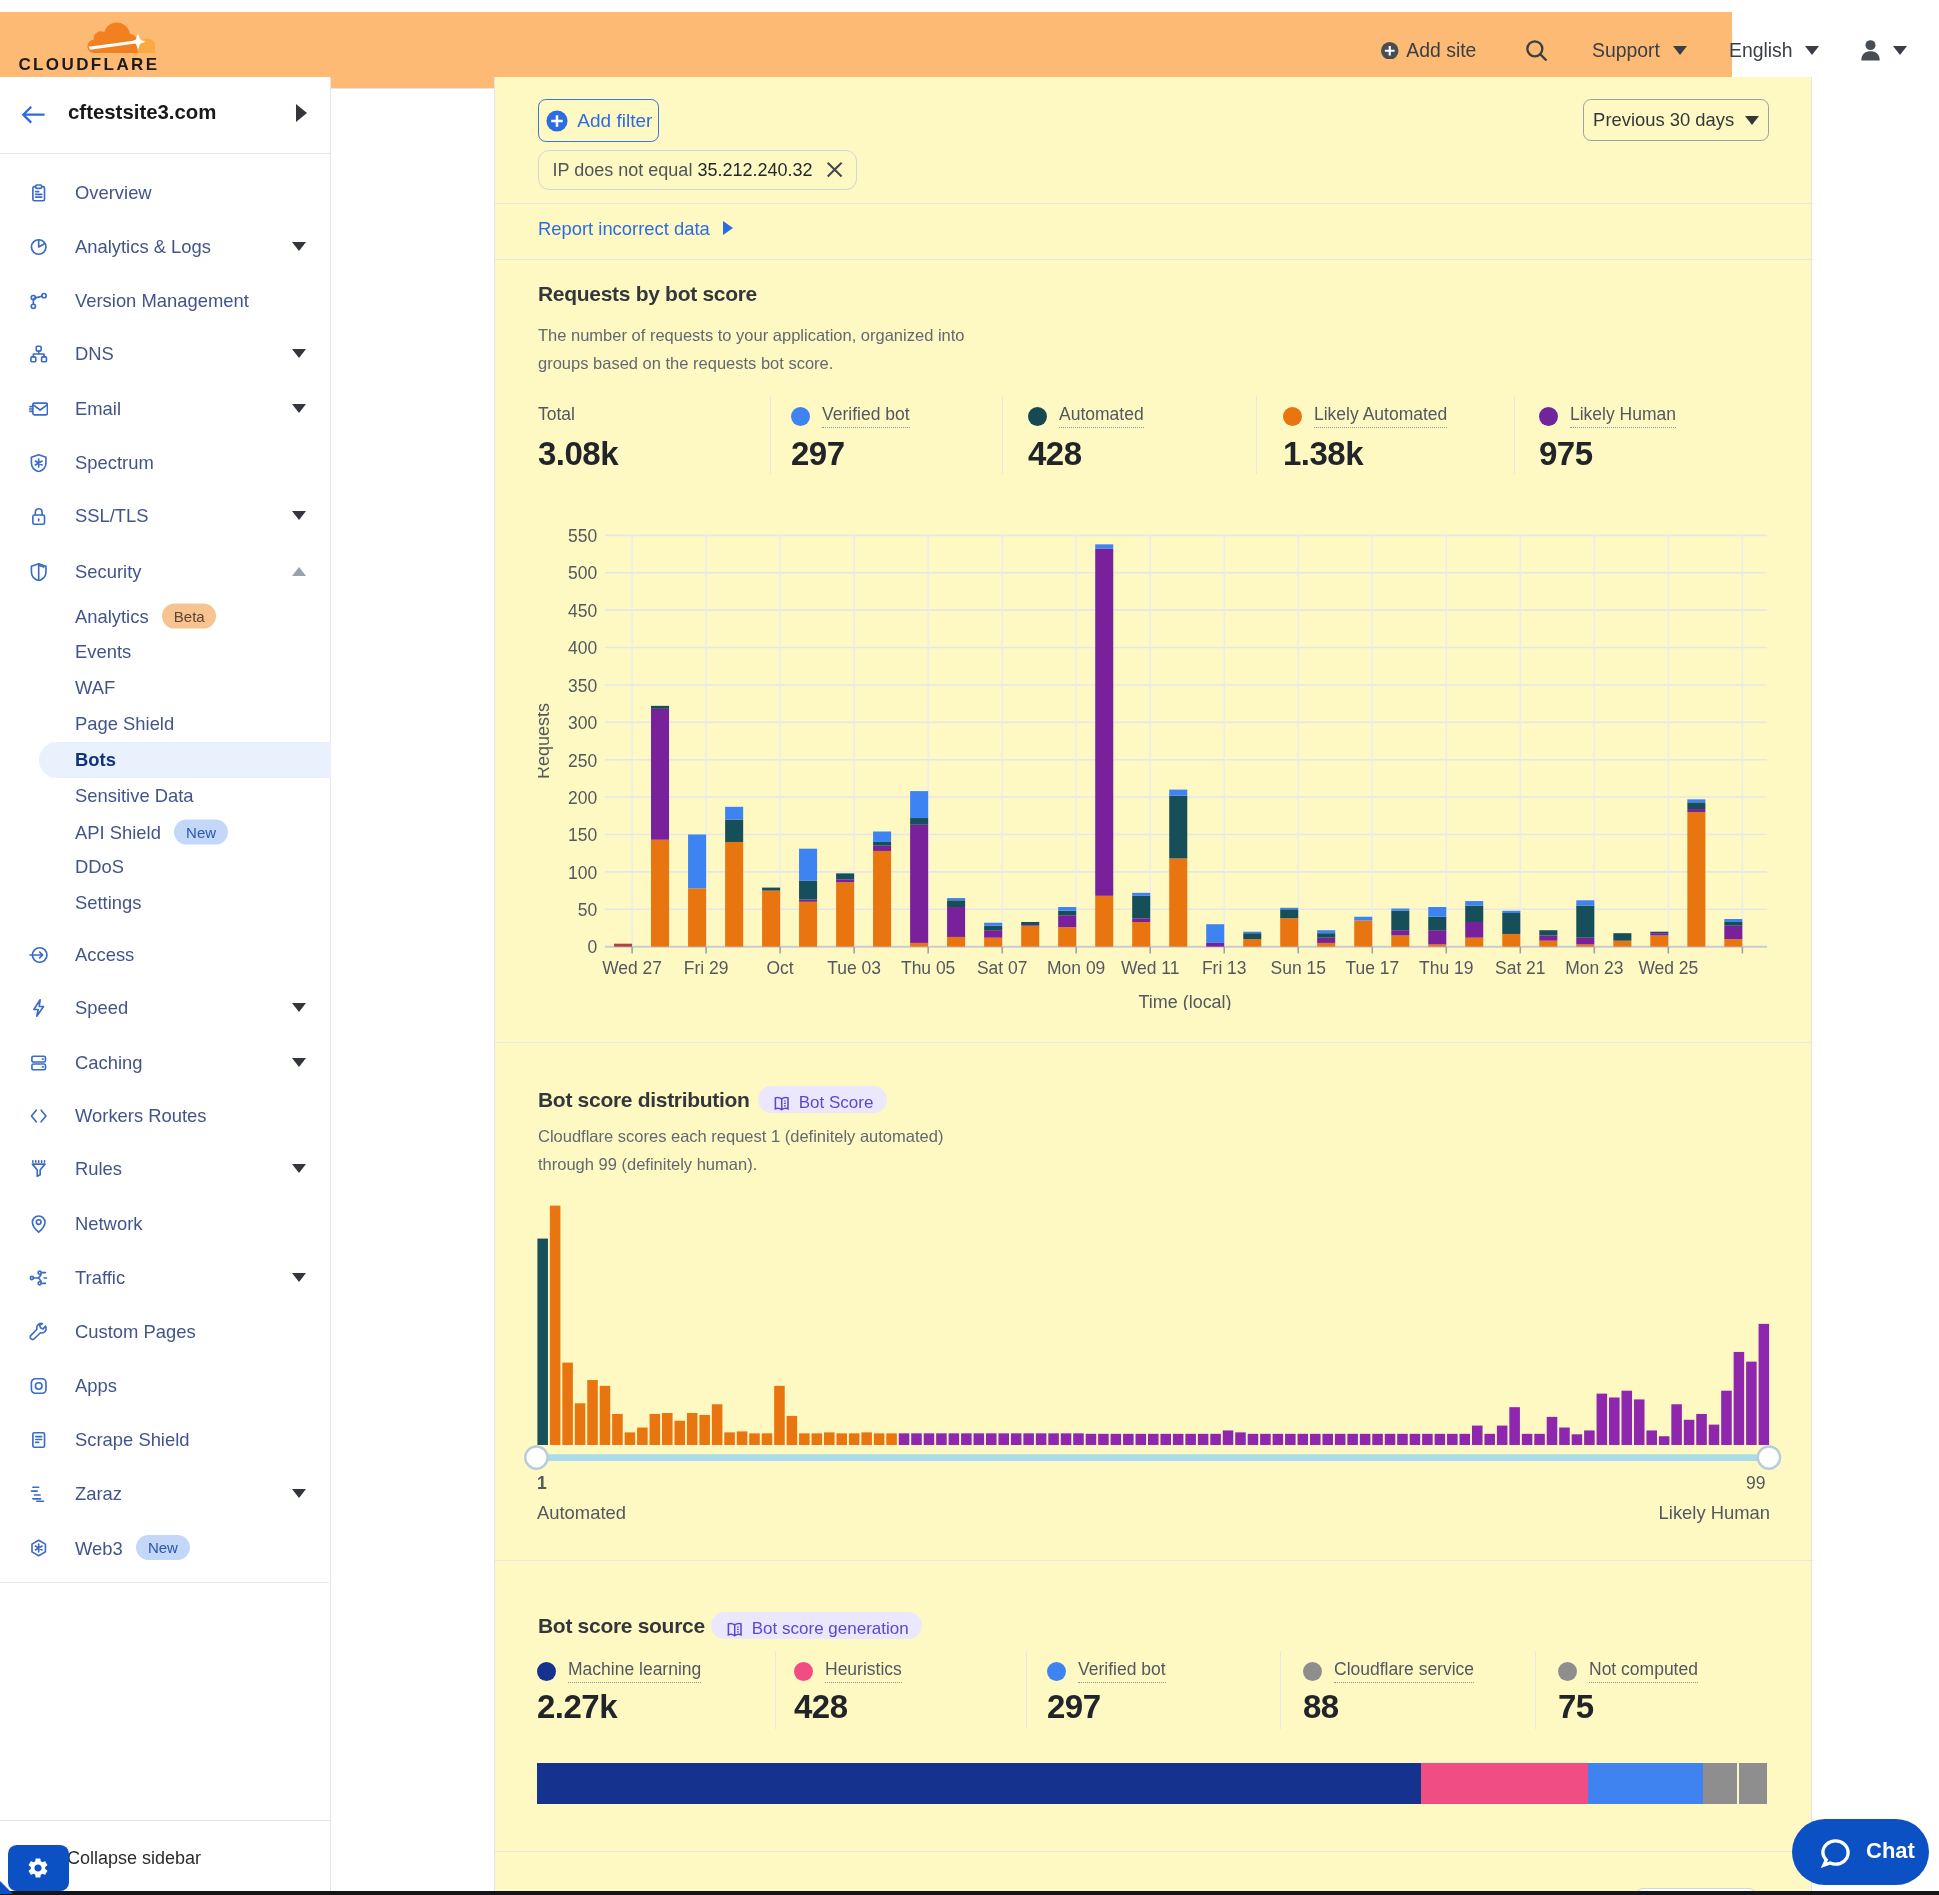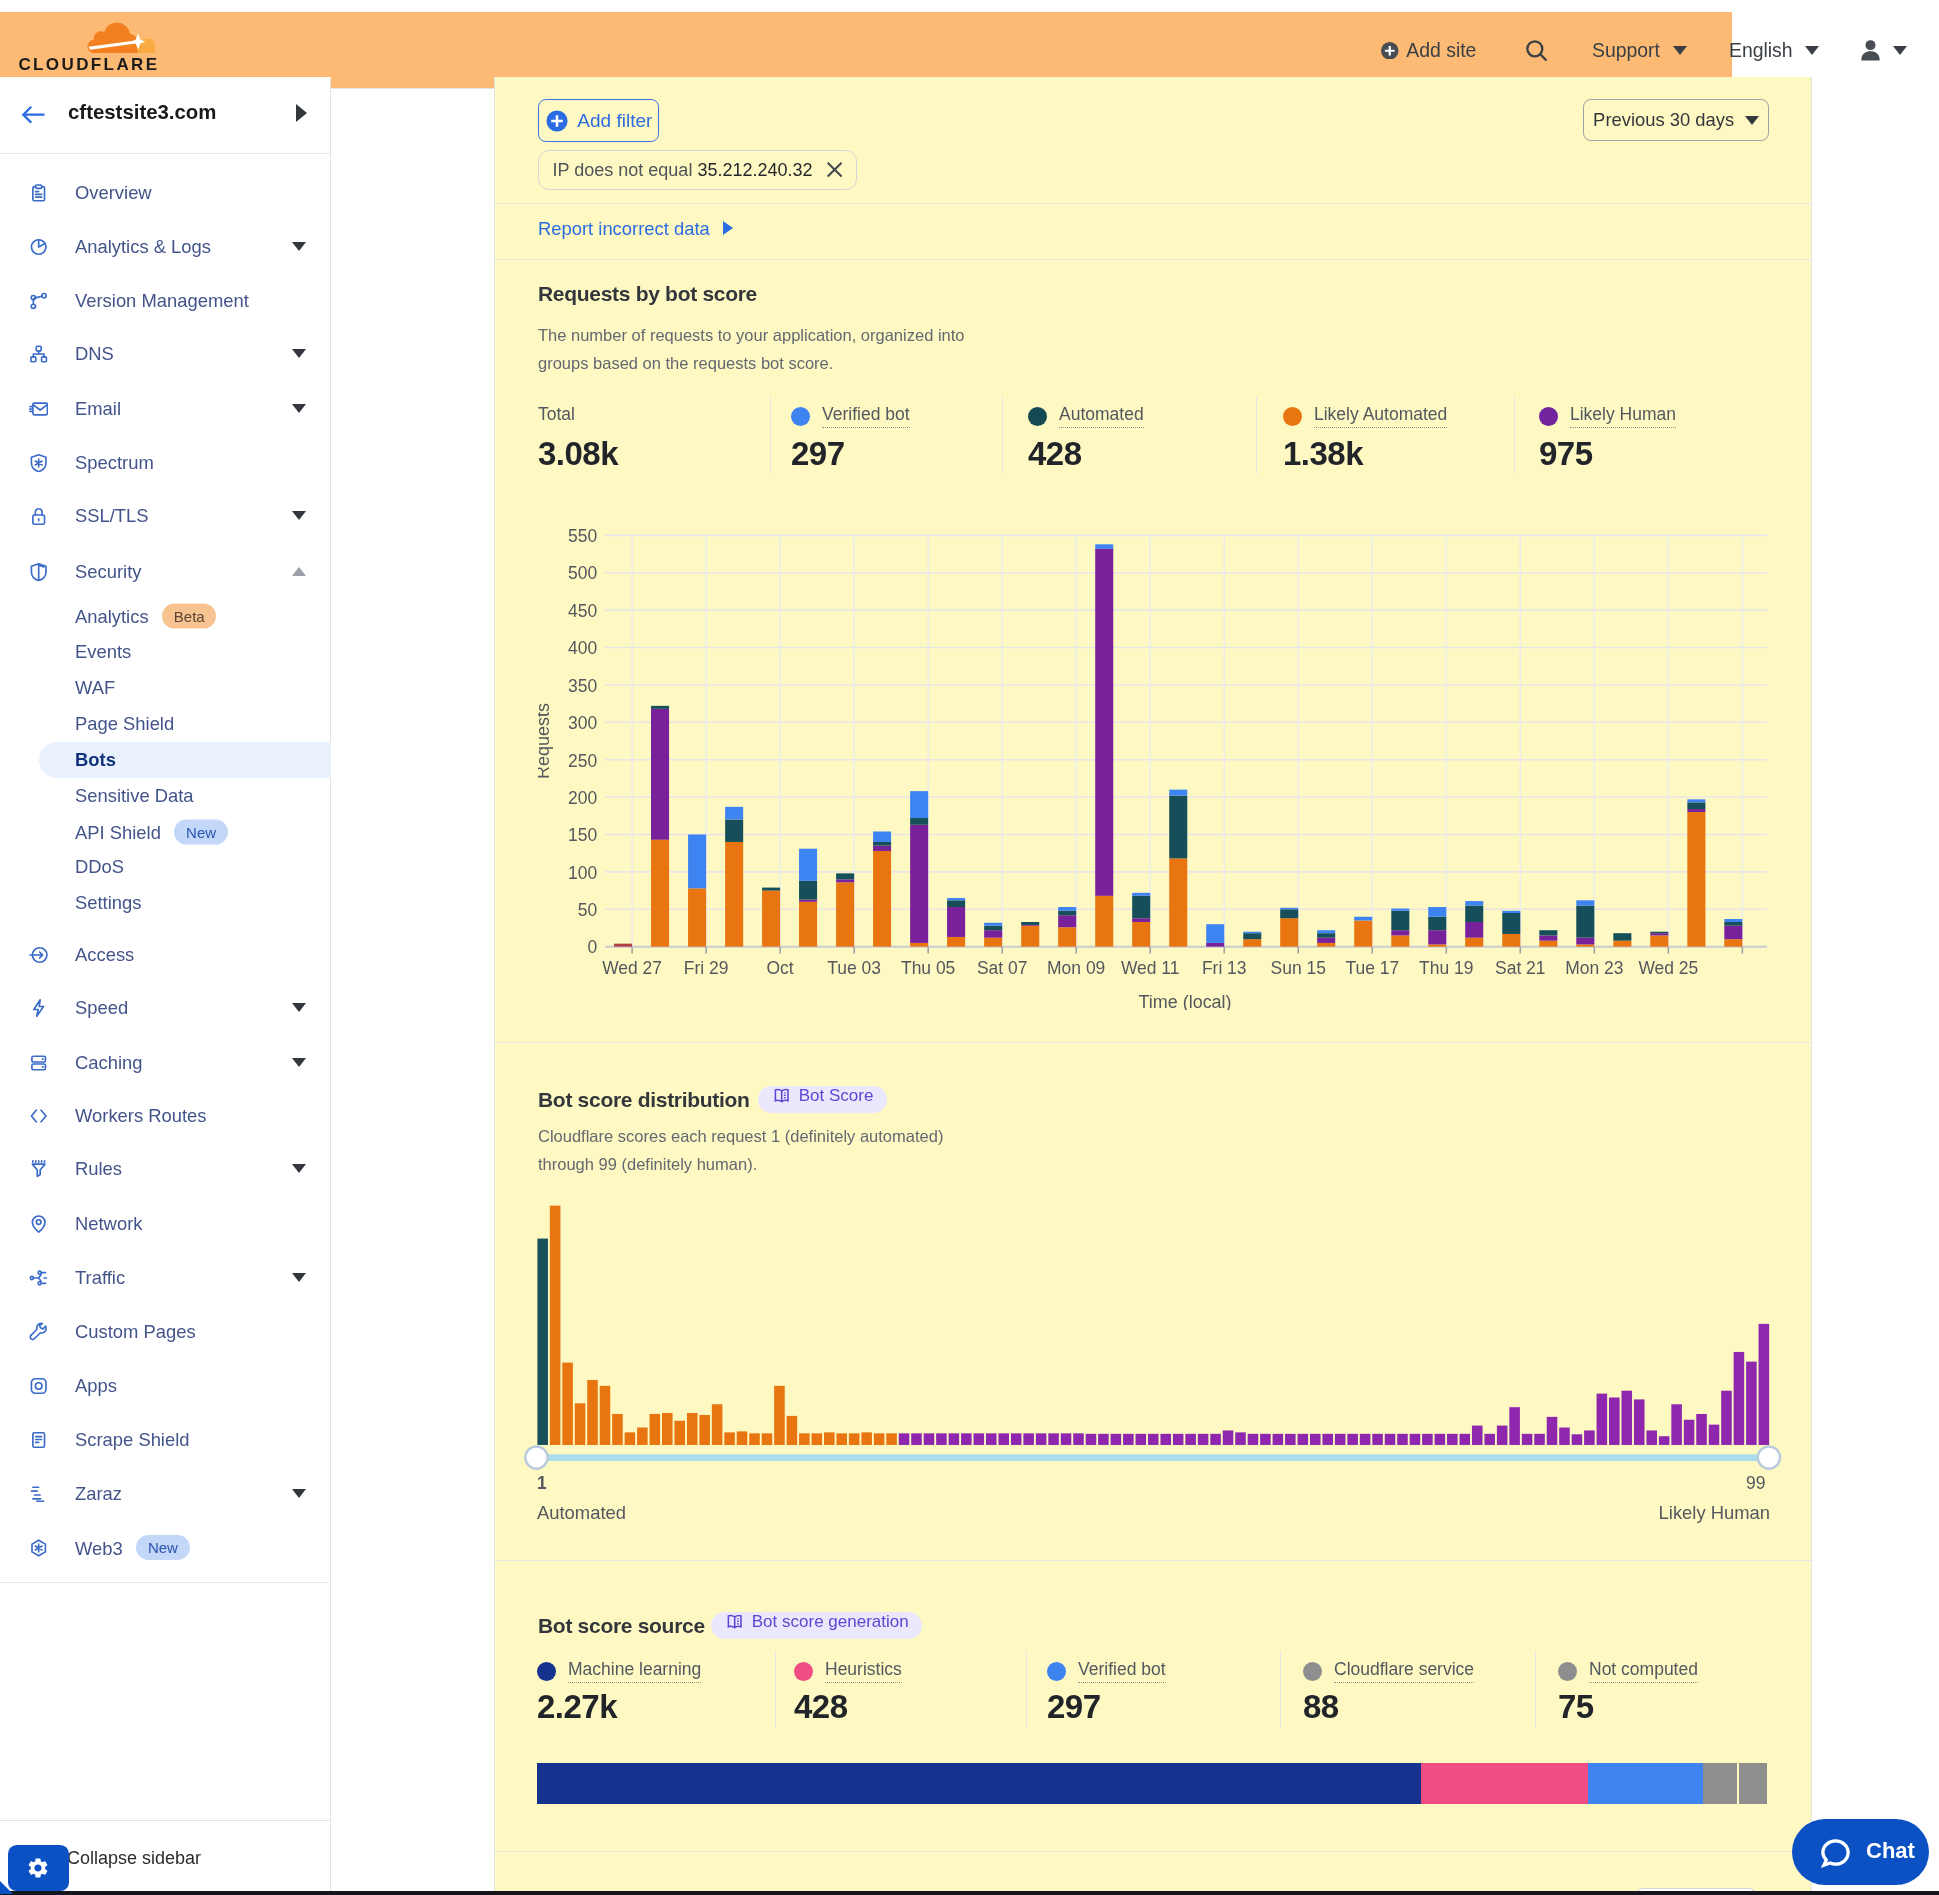--- a/index.html
+++ b/index.html
@@ -21,21 +21,21 @@
 .badge { display:inline-block; font-size:15px; border-radius:969px; padding:3.9px 11.6px; vertical-align:1.9px; }
 
 #main { position:absolute; left:494px; top:77px; width:1318px; height:1814px; background:#fef9c3; border-left:1.9px solid #e4e4e4; border-right:1.9px solid #e4e4e4; }
 .hr { position:absolute; left:0; width:1318px; height:0; border-top:1.9px solid #e7e7e7; }
 .vline { position:absolute; width:0; border-left:1.9px solid #e7e7e7; }
 .h2 { font-size:21px; font-weight:bold; color:#33373c; letter-spacing:-0.3px; }
 .desc { font-size:16.5px; color:#636871; line-height:28px; }
 .statlabel { font-size:17.5px; color:#53585f; border-bottom:1.9px dotted #8f959b; padding-bottom:1.9px; white-space:nowrap; }
 .statval { font-size:33px; font-weight:bold; color:#212529; letter-spacing:-0.5px; }
 .dot { position:absolute; width:19.4px; height:19.4px; border-radius:50%; }
-.pill { position:absolute; display:flex; align-items:flex-start; background:#ebe7fd; color:#5a48cf; font-size:17px; border-radius:969px; height:27px; padding:0 13.6px; }
+.pill { position:absolute; display:flex; align-items:flex-end; background:#ebe7fd; color:#5a48cf; font-size:17px; border-radius:969px; height:27px; padding:0 13.6px; }
 </style>
 </head>
 <body>
 
 <div id="header">
   <svg class="abs" style="left:87px;top:7.8px" width="68" height="35" viewBox="0 0 70 36">
     <path d="M8,34 C3,34 0,30.5 0.5,26.5 C1,23 3.5,20.5 7,20 C6.5,15.5 9.5,12 13.5,11.5 C15,11.3 16.5,11.6 17.8,12.4 C19.5,6.5 24.5,2.5 30.5,2.5 C37.5,2.5 43.3,7.5 44.3,14.2 C48,14.8 51,17.5 52.5,21 L53.5,24 L53,34 Z" fill="#f38020"></path>
     <path d="M52,34 C51.5,25.5 55.5,19.5 61,19 C65.5,18.6 69,21 70,24 L70,34 Z" fill="#f9ab41"></path>
     <path d="M1.5,27.6 L50,21 L51.8,24 L3.3,30.6 Z" fill="#fff"></path>
     <path d="M52.5,13.5 L54.7,20 L60,22.3 L54.7,24.4 L52.5,30.5 L50.3,24.4 L45.5,22.3 L50.3,20 Z" fill="#fff"></path>

